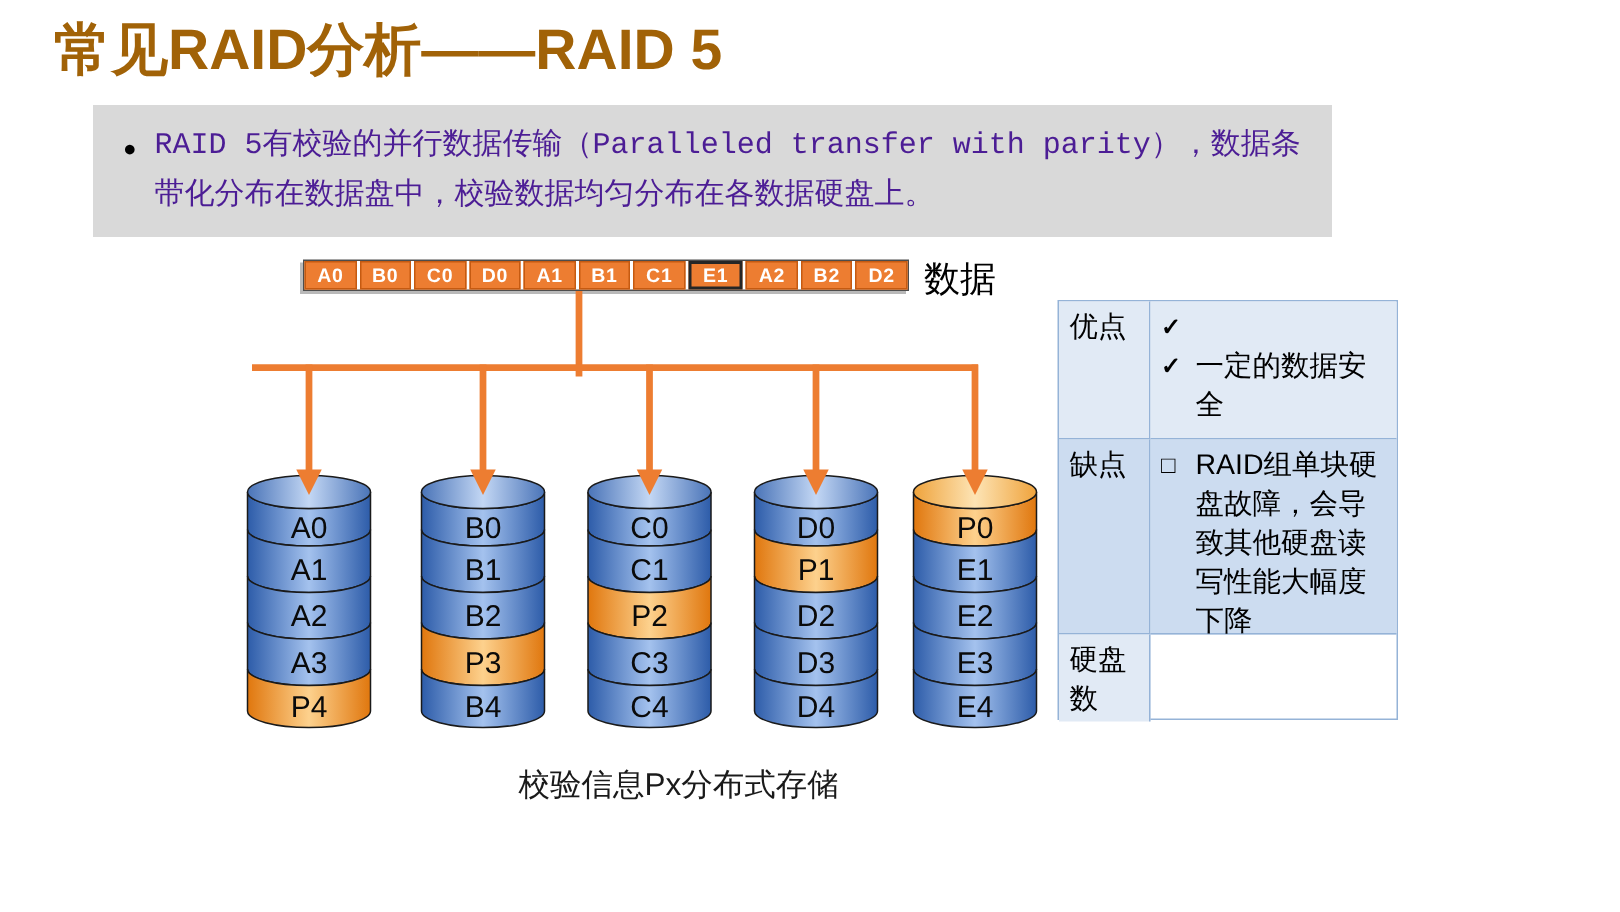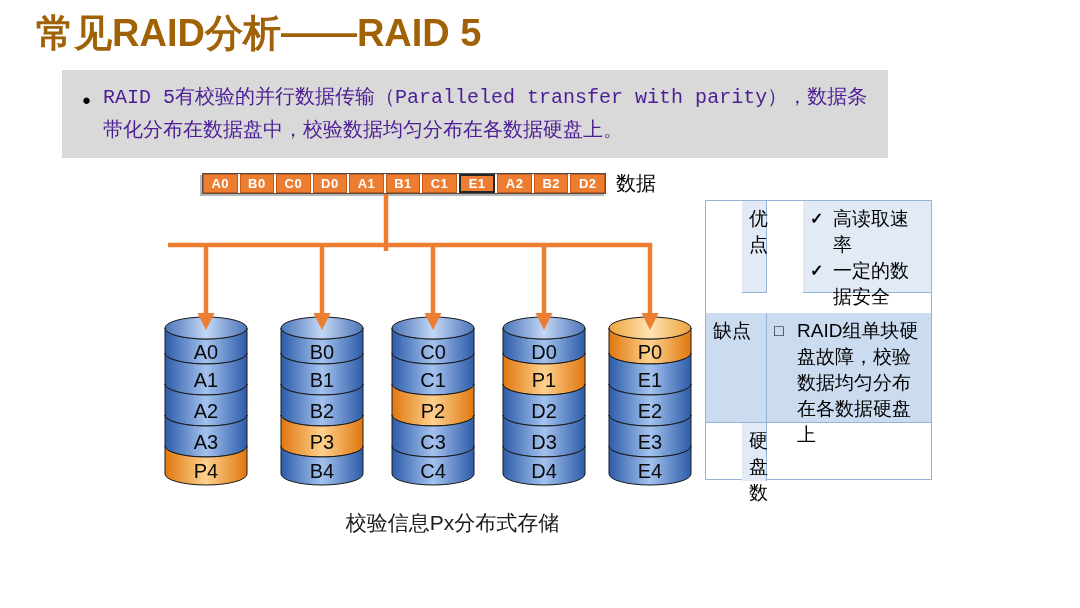--- a/index.html
+++ b/index.html
@@ -30,39 +30,39 @@
     position:absolute; left:202px; top:173px; width:404px; height:21px;
     display:flex; gap:2px; background:#ffffff; box-sizing:border-box;
     border:1px solid #4d4d4d; box-shadow:-2px 2px 0 rgba(128,128,128,.55);
   }
   .strip .cell {
     flex:1; background:#ED7D31; color:#fff; font-size:13px; font-weight:600;
     display:flex; align-items:center; justify-content:center;
     border:1px solid #c55a11; box-sizing:border-box; letter-spacing:.5px;
   }
   .strip .cell.hl { border:2px solid #262626; }
-  .strip-label { position:absolute; left:616px; top:170px; font-size:20px; color:#000; }
+  .strip-label { position:absolute; left:616px; top:170px; font-size:24px; color:#000; }
   
   .diagram-svg { position:absolute; left:0; top:0; width:1080px; height:608px; }
   .disk-label-text {
     font-family:"Liberation Sans", sans-serif; font-size:20px; fill:#0a0a0a;
     text-anchor:middle;
   }
   
   .info-table {
     position:absolute; left:705px; top:200px; width:227px; height:280px;
     box-sizing:border-box; border:1.5px solid #95b3d7;
     display:grid; grid-template-columns:61px 1fr; grid-template-rows:92px 130px 58px;
     font-size:19px; line-height:26px; color:#000;
   }
   .info-table .tcell { box-sizing:border-box; border-bottom:1.5px solid #95b3d7; padding:5px 4px 0 7px; }
   .info-table .tcell.lastrow { border-bottom:none; }
   .info-table .lbl { border-right:1.5px solid #95b3d7; }
-  .info-table .bg-light { background:#e1eaf5;margin-left:36px; }
-  .info-table .bg-med { background:#ccdcf0;margin-top:20px; }
+  .info-table .bg-light { background:#e1eaf5; }
+  .info-table .bg-med { background:#ccdcf0; }
   .titem { display:flex; gap:6px; align-items:flex-start; }
   .titem .mk { width:17px; flex:0 0 17px; font-size:16px; font-weight:bold; line-height:26px; }
   .titem .tx { flex:1; }
   
   .caption {
     position:absolute; left:280px; top:509px; width:345px; text-align:center;
     font-size:21px; color:#1a1a1a;
   }
 </style>
 </head>
@@ -200,32 +200,31 @@
         <polygon points="535.5,313 552.5,313 544,330"></polygon>
         <polygon points="641.5,313 658.5,313 650,330"></polygon>
       </g>
   </svg>
 
   <div class="info-table" id="info-table">
       <div class="tcell lbl bg-light">优点</div>
       <div class="tcell bg-light">
         <div class="titem">
           <span class="mk">✓</span>
-          <span class="tx">高读取速率</span>
         </div>
         <div class="titem">
           <span class="mk">✓</span>
           <span class="tx">一定的数据安全</span>
         </div>
       </div>
       <div class="tcell lbl bg-med">缺点</div>
       <div class="tcell bg-med">
         <div class="titem">
           <span class="mk">□</span>
-          <span class="tx">RAID组单块硬盘故障，校验数据均匀分布在各数据硬盘上</span>
+          <span class="tx">RAID组单块硬盘故障，会导致其他硬盘读写性能大幅度下降</span>
         </div>
       </div>
       <div class="tcell lbl bg-light lastrow">硬盘数</div>
     </div>
 
   <div class="caption">校验信息Px分布式存储</div>
 
 </div>
 
 </body></html>

